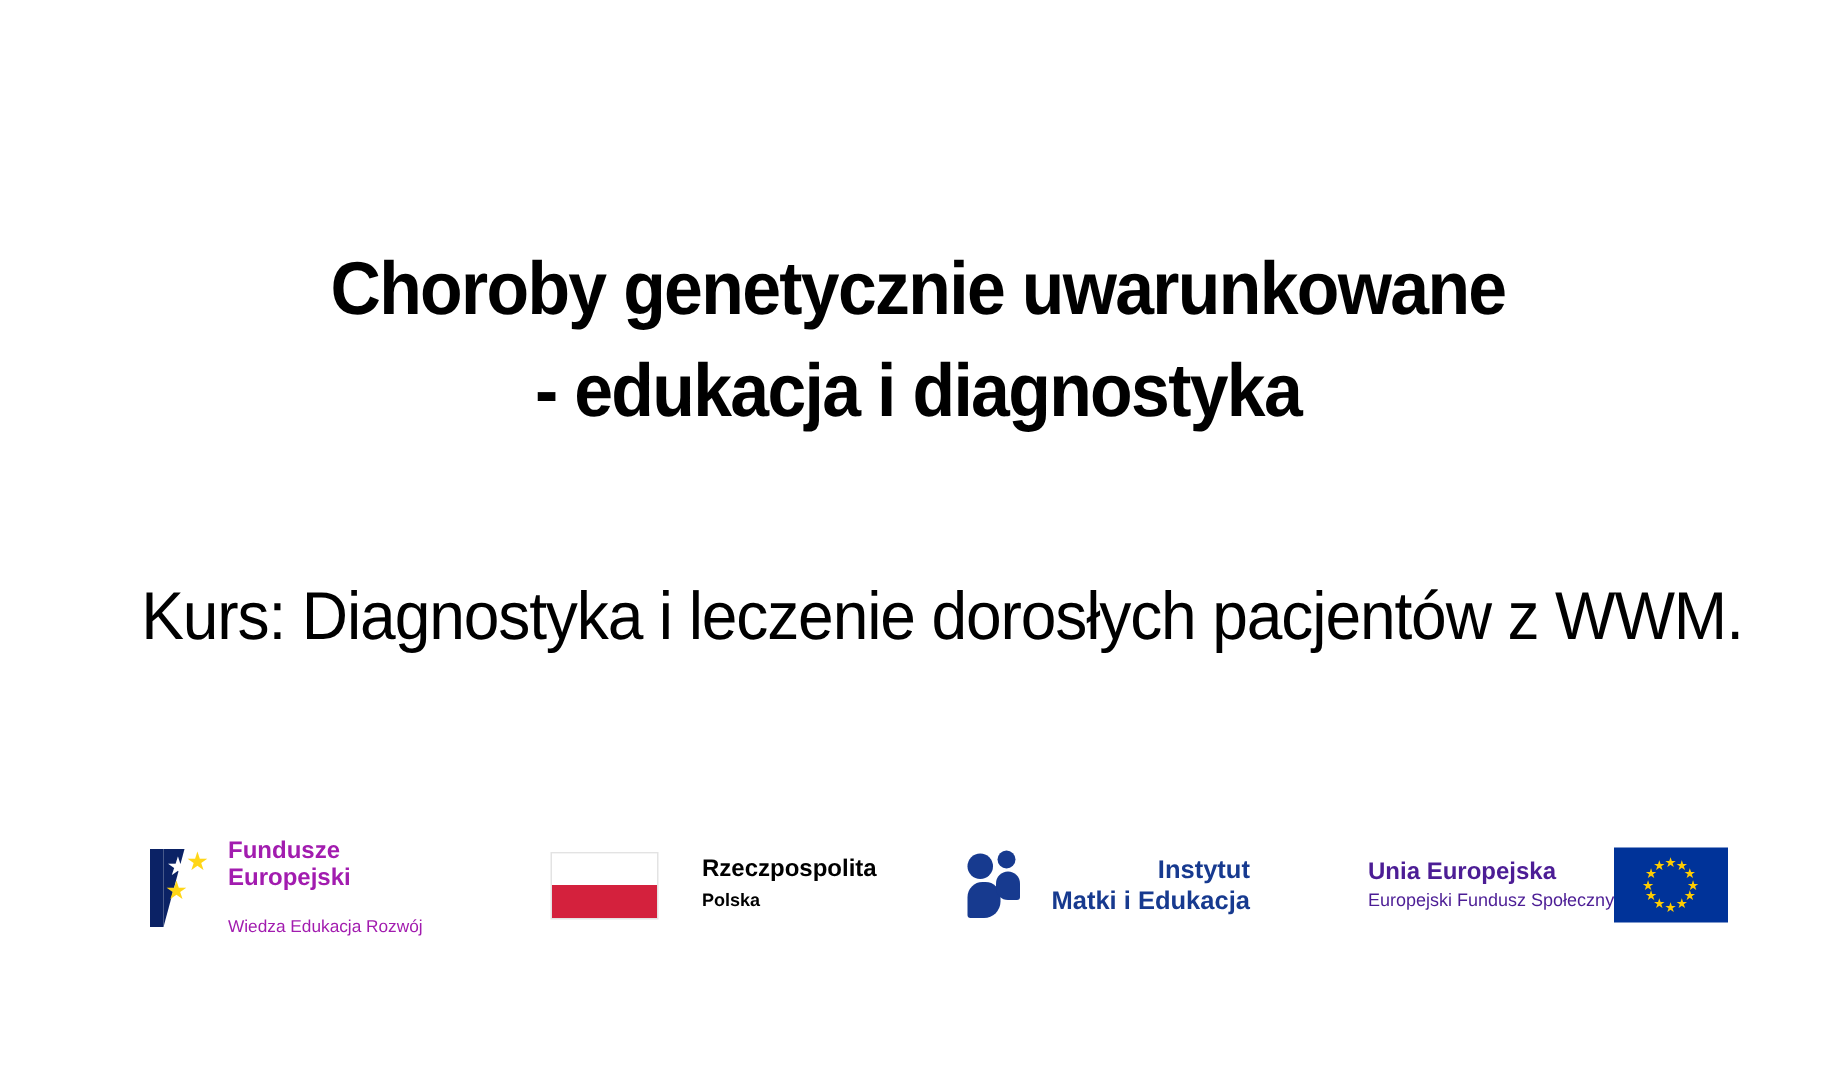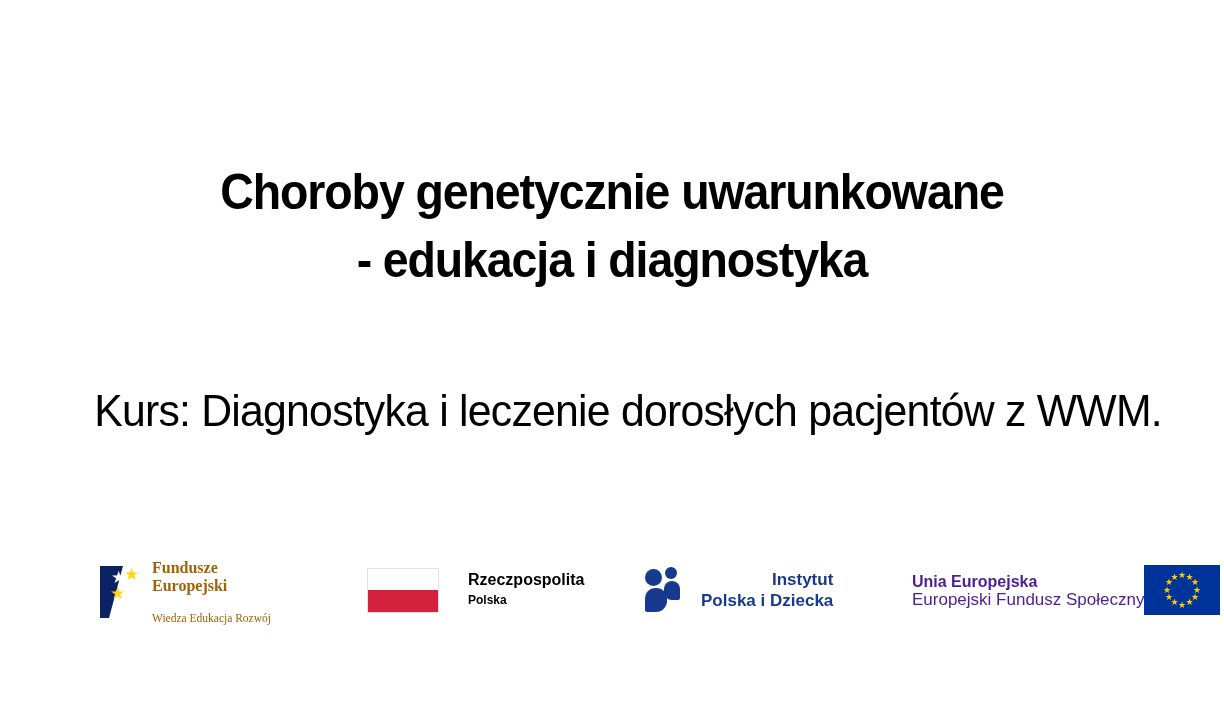--- a/index.html
+++ b/index.html
@@ -107,22 +107,22 @@
   .fe-star.s3 { color: #ffd617; left: 0px;  top: 19px; }
   .fe-star.s4 { color: #ffffff; left: 13px; top: 22px; }
   .fe-mark .wedge {
     position: absolute;
     left: 9px; top: 0;
     width: 0; height: 0;
     border-left: 14px solid #0b2265;
     border-bottom: 52px solid transparent;
   }
   .fe-text {
-    font-family: Liberation Serif, serif;
-    color: #a16207;
+    font-family: Liberation Sans, sans-serif;
+    color: #a21caf;
   }
   .fe-text .l1,
   .fe-text .l2 {
     font-weight: 700;
     font-size: 16px;
     line-height: 18px;
   }
   .fe-text .l3 {
     font-weight: 400;
     font-size: 11.5px;
@@ -197,21 +197,21 @@
   .imd-text .l2 { font-size: 17px; line-height: 21px; }
 
   
   .logo-ue { left: 912px; bottom: 6px; }
   .ue-text {
     font-family: "Liberation Sans", sans-serif;
     color: #4c1d95;
     text-align: left;
   }
   .ue-text .l1 { font-weight: 700; font-size: 16px; line-height: 20px; }
-  .ue-text .l2 { font-weight: 400; font-size: 17px; line-height: 16px; }
+  .ue-text .l2 { font-weight: 400; font-size: 12px; line-height: 16px; }
   .ue-flag {
     width: 76px;
     height: 50px;
     background: #003399;
     position: relative;
   }
   .ue-star {
     position: absolute;
     color: #ffcc00;
     font-size: 9px;
@@ -265,21 +265,21 @@
 
     <div class="logo logo-imd">
       <div class="imd-mark">
         <div class="head-big"></div>
         <div class="head-small"></div>
         <div class="body-big"></div>
         <div class="body-small"></div>
       </div>
       <div class="imd-text">
         <div class="l1">Instytut</div>
-        <div class="l2">Polska i Dziecka</div>
+        <div class="l2">Matki i Edukacja</div>
       </div>
     </div>
 
     <div class="logo logo-ue">
       <div class="ue-text">
         <div class="l1">Unia Europejska</div>
         <div class="l2">Europejski Fundusz Społeczny</div>
       </div>
       <div class="ue-flag" id="eu-flag">
           <span class="ue-star" style="left: 33.5px; top: 5.5px;">★</span>

